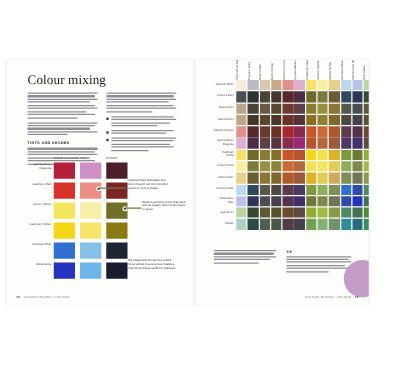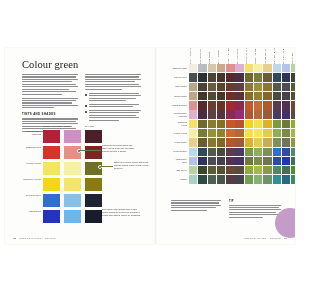--- a/index.html
+++ b/index.html
@@ -129,21 +129,21 @@
 </style>
 </head>
 <body>
 
 <div id="page">
 
   <div class="spread">
 
     <div class="page page-left">
 
-      <div class="headline">Colour green</div>
+      <div class="headline">Colour mixing</div>
 
       <div class="col" style="left:17px;top:26px;width:56px;">
         <div class="para">
           <div class="ln s100"></div>
             <div class="ln s96"></div>
             <div class="ln s100"></div>
           <div class="ln s90"></div>
             <div class="ln s96"></div>
             <div class="ln s100"></div>
           <div class="ln s84"></div>

